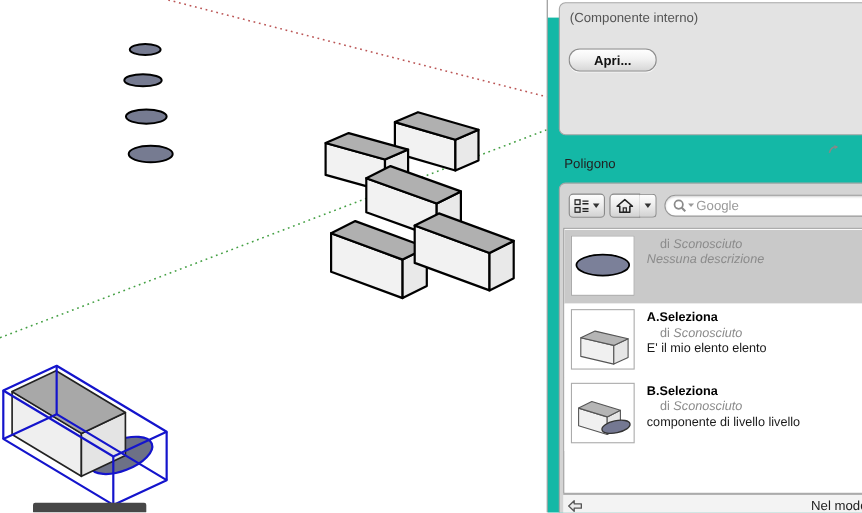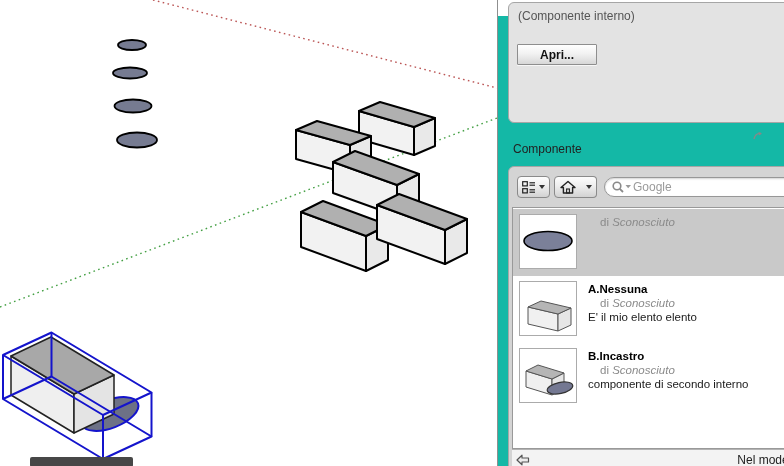--- a/index.html
+++ b/index.html
@@ -16,21 +16,21 @@
     position:absolute;left:10px;width:292px;
     border:1px solid #a6a6a6;border-radius:6px;background:#e3e3e3;
     box-sizing:border-box;
   }
   #sect-info{top:-14px;height:121px;}
   .comp-info{
     position:absolute;left:9px;top:6px;font-size:12px;color:#555;white-space:nowrap;
   }
   .mac-btn{
     position:absolute;display:flex;align-items:center;justify-content:center;
-    border:1px solid #8e8e8e;border-radius:1px;
+    border:1px solid #8e8e8e;border-radius:10px;
     background:linear-gradient(#ffffff,#f2f2f2 45%,#d7d7d7);
     font-size:12px;color:#111;font-weight:600;
     box-shadow:0 1px 0 rgba(255,255,255,.7);
     cursor:default;
   }
   #apri-btn{left:8px;top:41px;width:78px;height:19px;}
   #detach-arrow{position:absolute;left:254px;top:113px;width:12px;height:12px;}
   #seleziona-label{position:absolute;left:15px;top:126px;font-size:12px;color:#222;}
   #sect-select{top:150px;height:306px;background:#d4d4d4;}
   
@@ -159,21 +159,21 @@
   <div class="sect" id="sect-info">
     <div class="comp-info">(Componente interno)</div>
     <div class="mac-btn" id="apri-btn">Apri...</div>
   </div>
 
   <svg id="detach-arrow" viewBox="0 0 12 12">
     <path d="M2,10 C3,6 5.5,4 9,4.5" stroke="#888" stroke-width="1.4" fill="none"></path>
     <path d="M6.5,2.8 L10,4.7 L6.8,6.6 Z" fill="#888"></path>
   </svg>
 
-  <div id="seleziona-label">Componente</div>
+  <div id="seleziona-label">Poligono</div>
 
   <div class="sect" id="sect-select">
 
     <div class="tb-btn" id="btn-view">
       <svg width="14" height="13" viewBox="0 0 14 13">
         <rect x="0.7" y="0.7" width="4.6" height="4.2" fill="none" stroke="#222" stroke-width="1.2"></rect>
         <rect x="0.7" y="7.7" width="4.6" height="4.2" fill="none" stroke="#222" stroke-width="1.2"></rect>
         <line x1="7.5" y1="1.8" x2="13" y2="1.8" stroke="#222" stroke-width="1.2"></line>
         <line x1="7.5" y1="4.2" x2="13" y2="4.2" stroke="#222" stroke-width="1.2"></line>
         <line x1="7.5" y1="8.8" x2="13" y2="8.8" stroke="#222" stroke-width="1.2"></line>
@@ -204,55 +204,56 @@
     <div id="list">
 
       <div class="row selected" style="top:1px">
         <div class="thumb">
           <svg width="56" height="53" viewBox="0 0 56 53">
             <ellipse cx="28" cy="26" rx="24" ry="9.5" fill="#7b8099" stroke="#000" stroke-width="1.6"></ellipse>
           </svg>
         </div>
         <div class="rtext">
           <div class="rauthor"><span>di</span> <span class="auth">Sconosciuto</span></div>
+          <div class="rdesc muted">Nessuna descrizione</div>
         </div>
       </div>
 
       <div class="row" style="top:68px">
         <div class="thumb">
           <svg width="56" height="53" viewBox="0 0 56 53">
             <g stroke="#555" stroke-width="1" stroke-linejoin="round">
               <polygon points="8,25 38,32 38,49 8,42" fill="#f0f0f0"></polygon>
               <polygon points="38,32 51,26 51,43 38,49" fill="#e6e6e6"></polygon>
               <polygon points="8,25 21,19 51,26 38,32" fill="#b5b5b5"></polygon>
             </g>
           </svg>
         </div>
         <div class="rtext">
-          <div class="rname">A.Nessuna</div>
+          <div class="rname">A.Seleziona</div>
           <div class="rauthor"><span>di</span> <span class="auth">Sconosciuto</span></div>
           <div class="rdesc">E' il mio elento elento</div>
         </div>
       </div>
 
       <div class="row" style="top:135px">
         <div class="thumb">
           <svg width="56" height="53" viewBox="0 0 56 53">
             <g stroke="#555" stroke-width="1" stroke-linejoin="round">
               <polygon points="6,22 32,30 32,46 6,38" fill="#f0f0f0"></polygon>
               <polygon points="32,30 44,24 44,40 32,46" fill="#e6e6e6"></polygon>
               <polygon points="6,22 18,16 44,24 32,30" fill="#b5b5b5"></polygon>
             </g>
             <ellipse cx="40" cy="39" rx="13" ry="5.5" transform="rotate(-12 40 39)" fill="#747892" stroke="#333" stroke-width="1.2"></ellipse>
           </svg>
         </div>
         <div class="rtext">
-          <div class="rname">B.Incastro</div>
+          <div class="rname">B.Seleziona</div>
           <div class="rauthor"><span>di</span> <span class="auth">Sconosciuto</span></div>
-          <div class="rdesc">componente di secondo interno</div>
+          <div class="rdesc">componente di livello livello</div>
         </div>
       </div>
 
     </div>
 
     <div id="list-footer">
       <svg width="14" height="12" viewBox="0 0 14 12" style="margin-left:4px">
         <path d="M12.5,4 L6,4 L6,1.2 L1,6 L6,10.8 L6,8 L12.5,8 Z" fill="#ececec" stroke="#555" stroke-width="1.2" stroke-linejoin="round"></path>
       </svg>
       <div id="footer-text">Nel modell</div>

